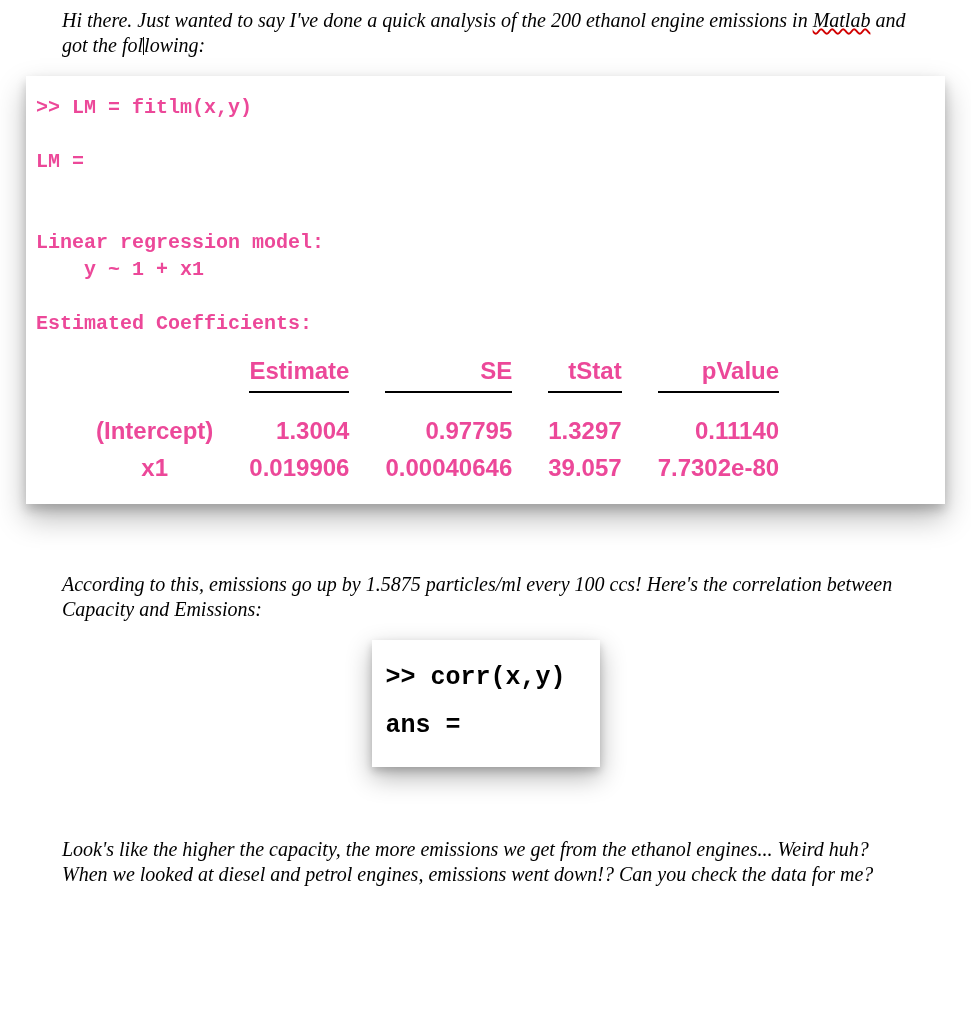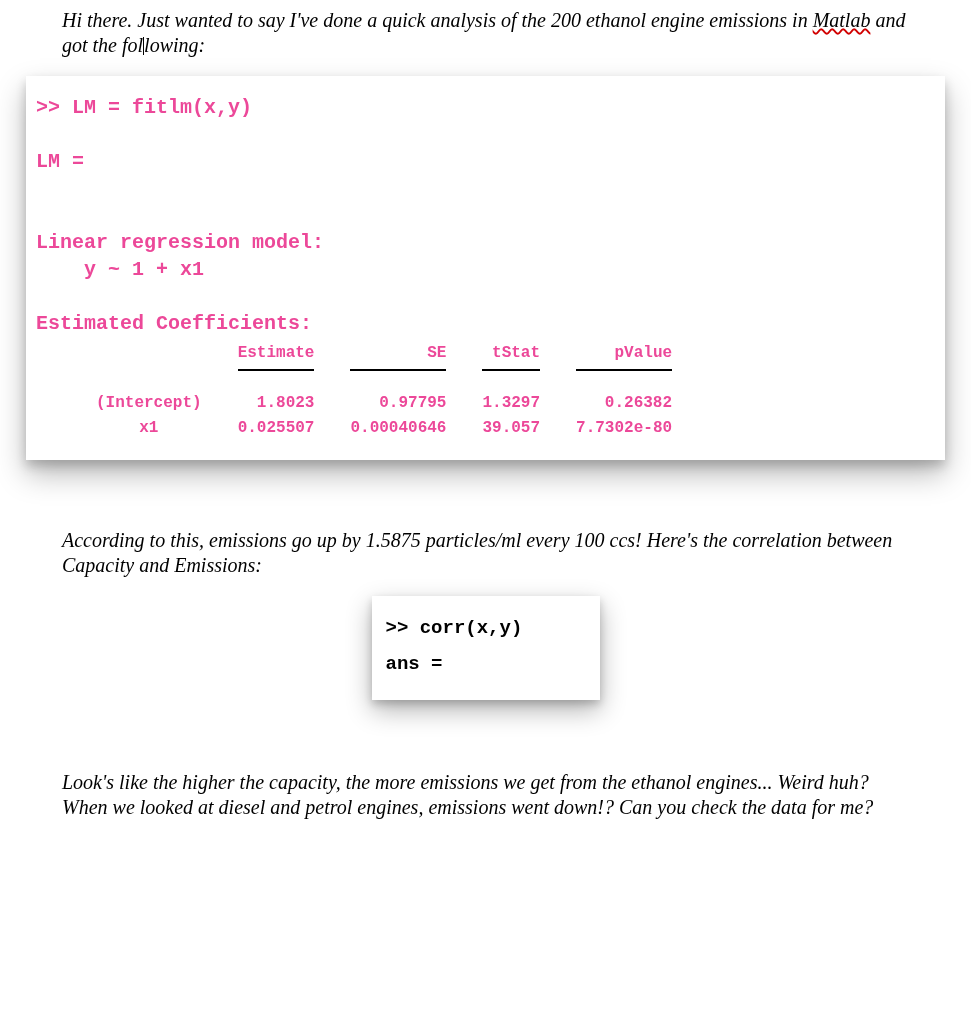--- a/index.html
+++ b/index.html
@@ -41,24 +41,24 @@
     margin: 18px 0 68px 0;
     padding: 18px 10px 18px 10px;
     font-family: "Courier New", Courier, monospace;
     font-size: 20px;
     font-weight: bold;
     color: #ec4899;
     line-height: 1.35;
   }
   .code-line { white-space: pre; }
   .coef-table {
-    margin-top: 4px;
+    margin-top: 16px;
     border-collapse: collapse;
-    font-family: Liberation Mono, monospace;
-    font-size: 16px;
+    font-family: Liberation Sans, sans-serif;
+    font-size: 24px;
     font-weight: bold;
   }
   .coef-table th, .coef-table td {
     padding: 2px 18px;
     text-align: right;
     white-space: pre;
   }
   .coef-table th.rowhdr, .coef-table td.rowhdr {
     text-align: center;
     padding-left: 60px;
@@ -71,21 +71,21 @@
   }
   .spacer-row td { height: 18px; padding:0 !important; }
 
   .small-card {
     background:#ffffff;
     box-shadow: 0 10px 24px rgba(0,0,0,0.30), 0 4px 8px rgba(0,0,0,0.18);
     width: 200px;
     margin: 12px auto 70px auto;
     padding: 14px 14px 18px 14px;
     font-family:"Courier New", Courier, monospace;
-    font-size: 19px;
+    font-size: 25px;
     font-weight: bold;
     line-height: 1.9;
   }
   .small-card .l1 { white-space: pre; }
 </style>
 </head>
 <body>
 
 <div class="page">
 
@@ -118,28 +118,28 @@
         <td><div class="hr-cell"></div></td>
         <td><div class="hr-cell"></div></td>
         <td><div class="hr-cell"></div></td>
         <td><div class="hr-cell"></div></td>
       </tr>
       <tr class="spacer-row">
             <td colspan="5"></td>
           </tr>
       <tr>
         <td class="rowhdr">(Intercept)</td>
-        <td>1.8023</td>
+        <td>1.3004</td>
         <td>0.97795</td>
         <td>1.3297</td>
-        <td>0.26382</td>
+        <td>0.11140</td>
       </tr>
       <tr>
         <td class="rowhdr">x1</td>
-        <td>0.025507</td>
+        <td>0.019906</td>
         <td>0.00040646</td>
         <td>39.057</td>
         <td>7.7302e-80</td>
       </tr>
     </tbody>
       </table>
   </div>
 
   <p class="prose">According to this, emissions go up by 1.5875 particles/ml every 100 ccs! Here's the correlation between Capacity and Emissions:</p>
 

